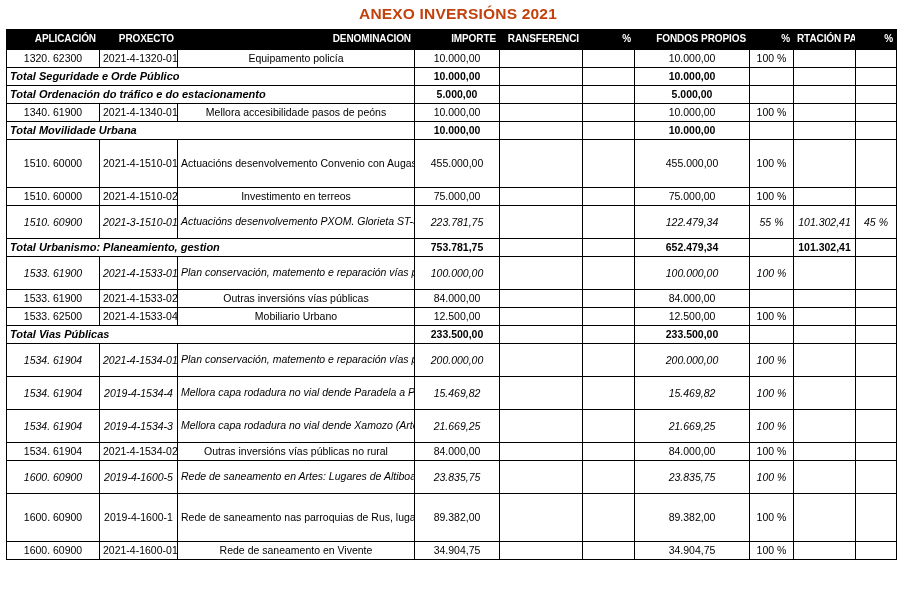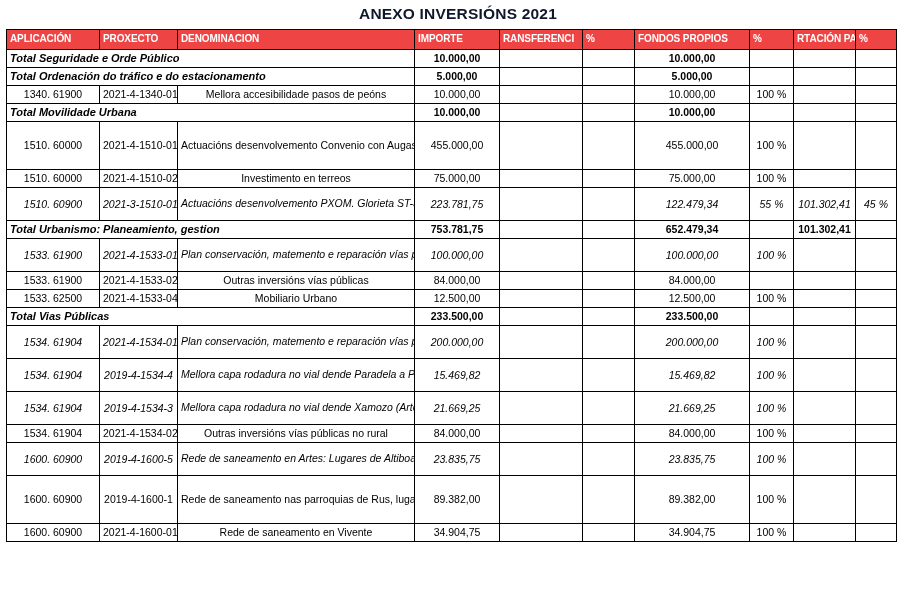--- a/index.html
+++ b/index.html
@@ -10,21 +10,21 @@
   body {
     width: 900px;
     height: 604px;
     font-family: "Liberation Sans", sans-serif;
     overflow: hidden;
   }
   #page-title {
     text-align: center;
     font-size: 15.5px;
     font-weight: bold;
-    color: #0f172a;
+    color: #c2410c;
     letter-spacing: 0.2px;
     padding: 6px 0 7px 16px;
     line-height: 1;
   }
   .table-wrap {
     padding: 0 4px 0 6px;
   }
   table.anexo {
     border-collapse: collapse;
     table-layout: fixed;
@@ -33,25 +33,25 @@
     color: #000000;
   }
   table.anexo td, table.anexo th {
     border: 1px solid #000000;
     padding: 1px 3px;
     vertical-align: middle;
     overflow: hidden;
     white-space: nowrap;
   }
   thead th {
-    background: #ef4444;
+    background: #000000;
     color: #ffffff;
     font-weight: bold;
     font-size: 10px;
-    text-align: left;
+    text-align: right;
     height: 17px;
     line-height: 1.05;
     letter-spacing: -0.1px;
   }
   
   col.c-aplicacion { width: 93px; }
   col.c-proxecto   { width: 78px; }
   col.c-denom      { width: 237px; }
   col.c-importe    { width: 85px; }
   col.c-transf     { width: 83px; }
@@ -110,20 +110,32 @@
         <th>IMPORTE</th>
         <th>RANSFERENCI</th>
         <th>%</th>
         <th>FONDOS PROPIOS</th>
         <th>%</th>
         <th>RTACIÓN PARTICULA</th>
         <th>%</th>
       </tr>
     </thead>
     <tbody id="table-body">
+        <tr class="data-row">
+          <td class="aplicacion">1320. 62300</td>
+          <td class="proxecto">2021-4-1320-01</td>
+          <td class="denom">Equipamento policía</td>
+          <td class="num">10.000,00</td>
+          <td class="num"></td>
+          <td class="pct"></td>
+          <td class="num">10.000,00</td>
+          <td class="pct">100 %</td>
+          <td class="num"></td>
+          <td class="pct"></td>
+        </tr>
         <tr class="total-row">
           <td class="total-label" colspan="3">Total Seguridade e Orde Público</td>
           <td class="num">10.000,00</td>
           <td class="num"></td>
           <td class="pct"></td>
           <td class="num">10.000,00</td>
           <td class="pct"></td>
           <td class="num"></td>
           <td class="pct"></td>
         </tr>

